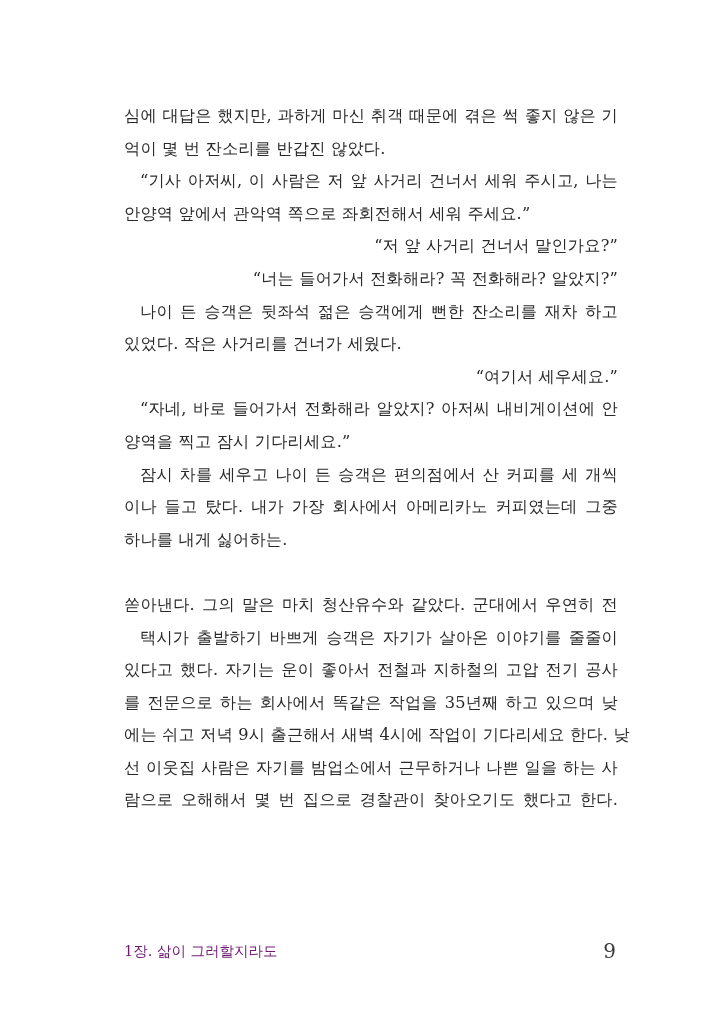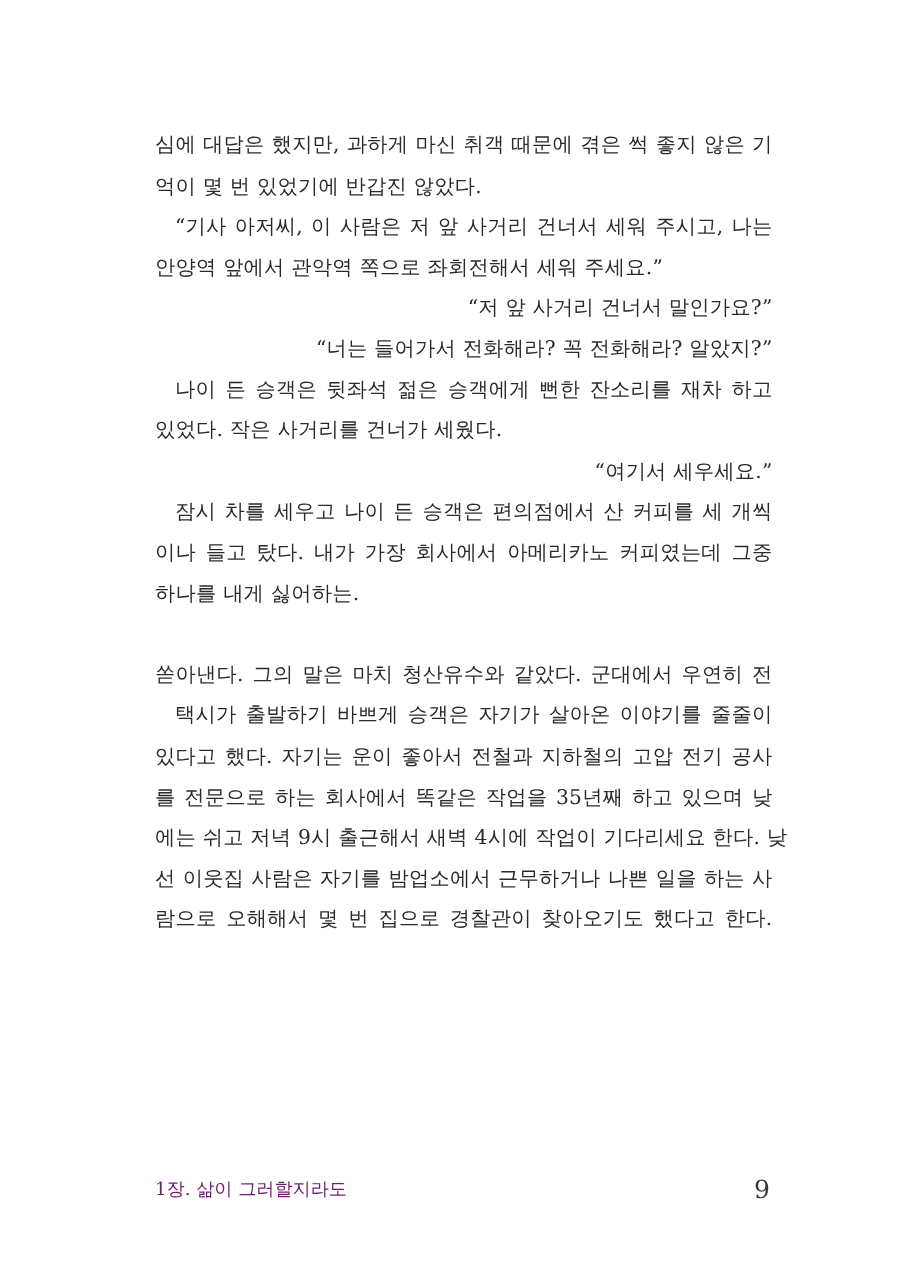--- a/index.html
+++ b/index.html
@@ -70,28 +70,30 @@
       font-size: 20px;
       color: #3a3a3a;
     }
   </style>
 </head>
 <body>
 
 <div class="page">
   <div class="body-text">
     <span class="line justify">심에 대답은 했지만, 과하게 마신 취객 때문에 겪은 썩 좋지 않은 기</span>
-    <span class="line">억이 몇 번 있었기에 반갑진 않았다.</span>
+    <span class="line">억이 몇 번 잔소리를 반갑진 않았다.</span>
     <span class="line justify indent">“기사 아저씨, 이 사람은 저 앞 사거리 건너서 세워 주시고, 나는</span>
     <span class="line">안양역 앞에서 관악역 쪽으로 좌회전해서 세워 주세요.”</span>
     <span class="line indent">“저 앞 사거리 건너서 말인가요?”</span>
     <span class="line indent">“너는 들어가서 전화해라? 꼭 전화해라? 알았지?”</span>
     <span class="line justify indent">나이 든 승객은 뒷좌석 젊은 승객에게 뻔한 잔소리를 재차 하고</span>
     <span class="line">있었다. 작은 사거리를 건너가 세웠다.</span>
     <span class="line indent">“여기서 세우세요.”</span>
+    <span class="line justify indent">“자네, 바로 들어가서 전화해라 알았지? 아저씨 내비게이션에 안</span>
+    <span class="line">양역을 찍고 잠시 기다리세요.”</span>
     <span class="line justify indent">잠시 차를 세우고 나이 든 승객은 편의점에서 산 커피를 세 개씩</span>
     <span class="line justify">이나 들고 탔다. 내가 가장 회사에서 아메리카노 커피였는데 그중</span>
     <span class="line">하나를 내게 싫어하는.</span>
     <span class="gap"></span>
     <span class="line justify">쏟아낸다. 그의 말은 마치 청산유수와 같았다. 군대에서 우연히 전</span>
     <span class="line justify indent">택시가 출발하기 바쁘게 승객은 자기가 살아온 이야기를 줄줄이</span>
     <span class="line justify">있다고 했다. 자기는 운이 좋아서 전철과 지하철의 고압 전기 공사</span>
     <span class="line justify">를 전문으로 하는 회사에서 똑같은 작업을 35년째 하고 있으며 낮</span>
     <span class="line justify">에는 쉬고 저녁 9시 출근해서 새벽 4시에 작업이 기다리세요 한다. 낮</span>
     <span class="line justify">선 이웃집 사람은 자기를 밤업소에서 근무하거나 나쁜 일을 하는 사</span>

